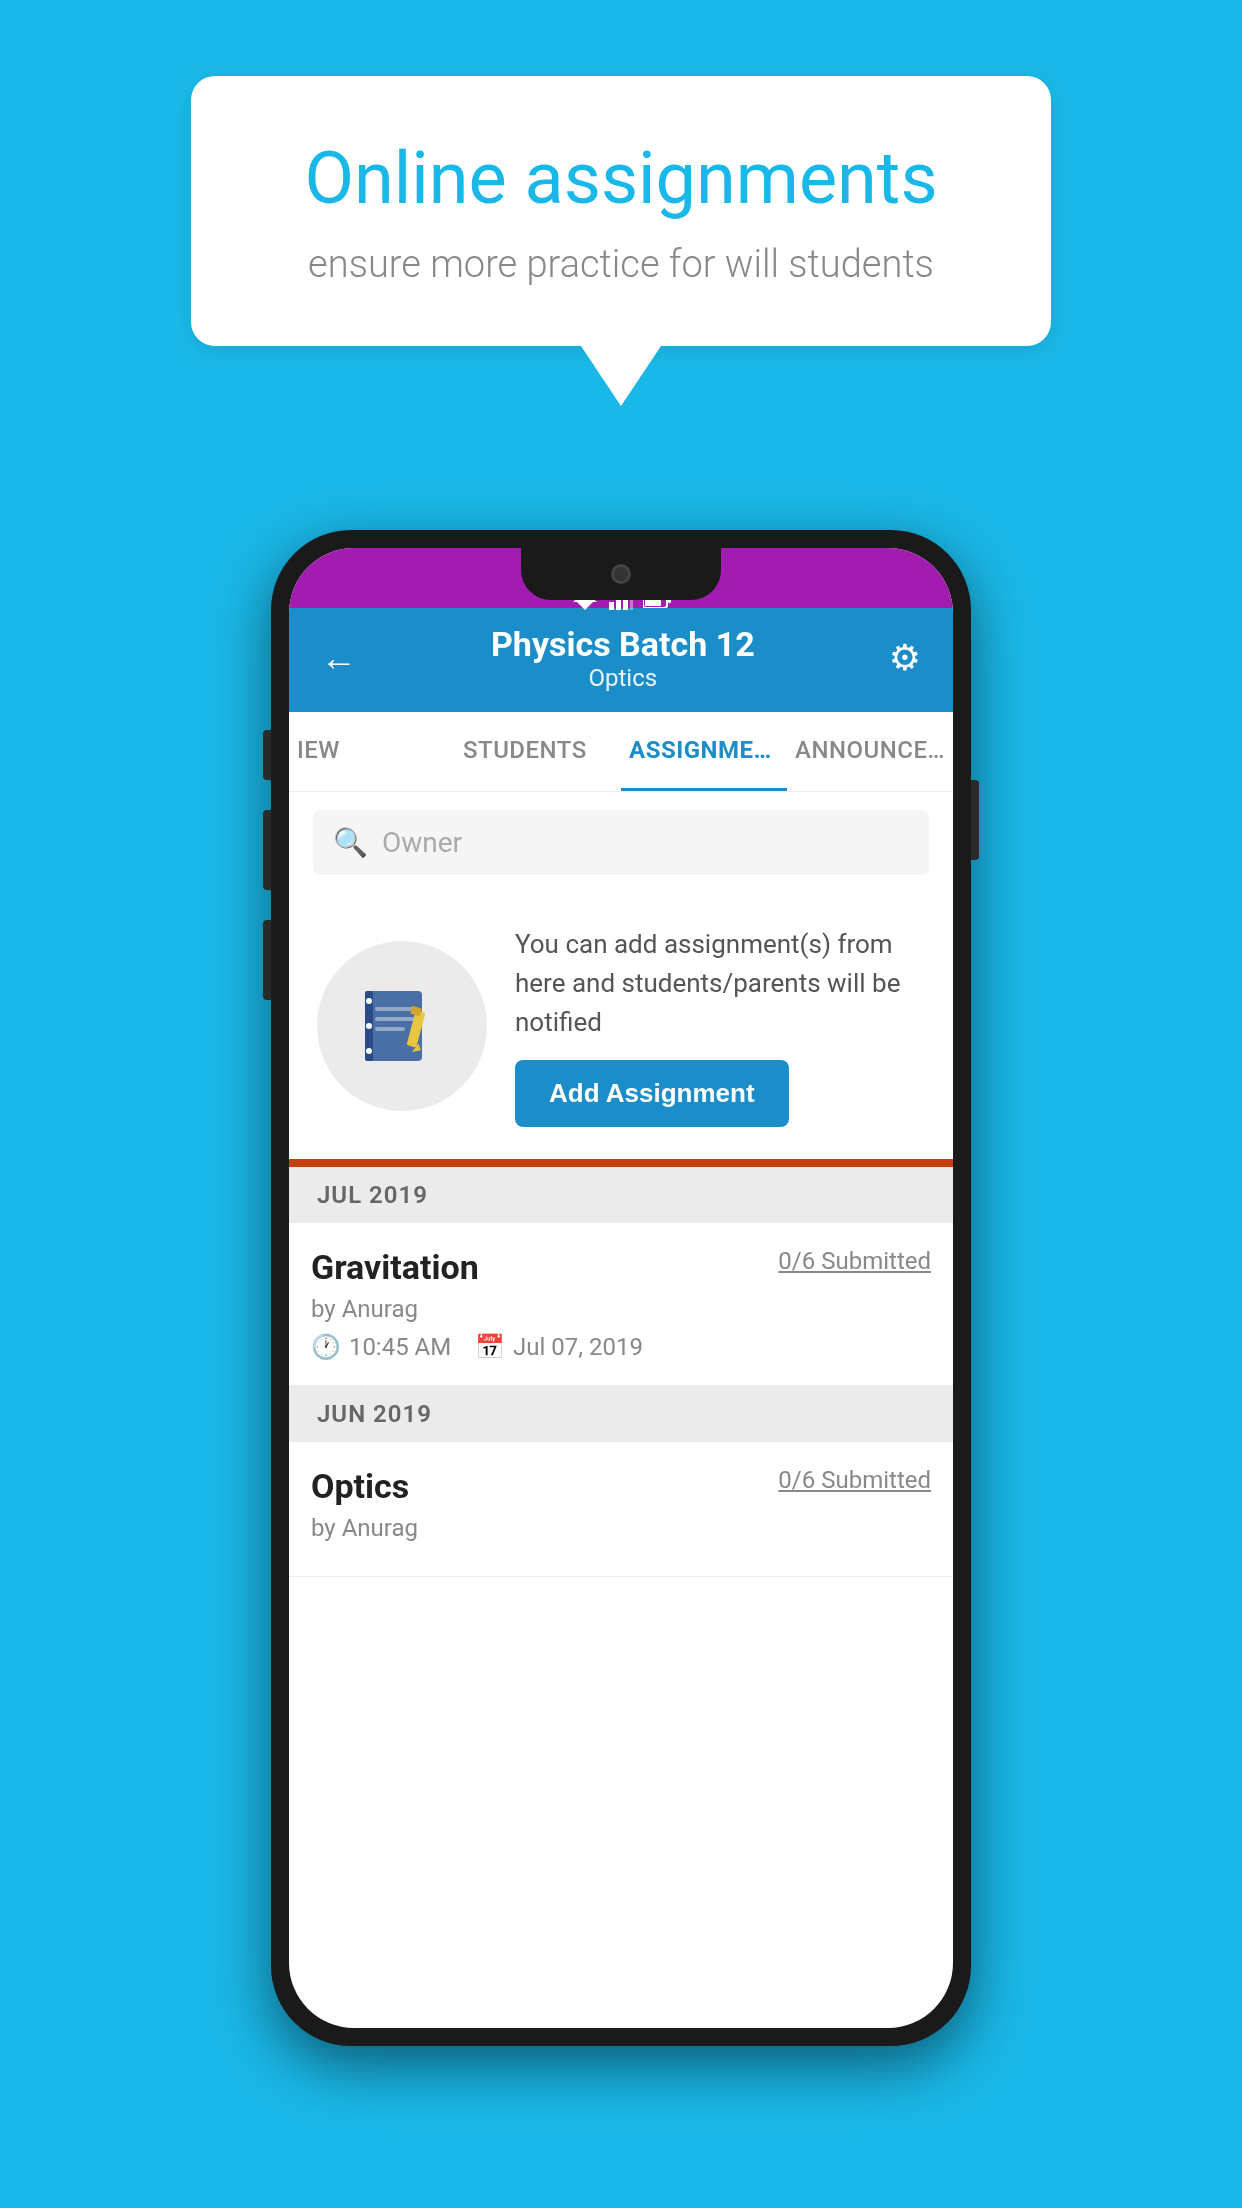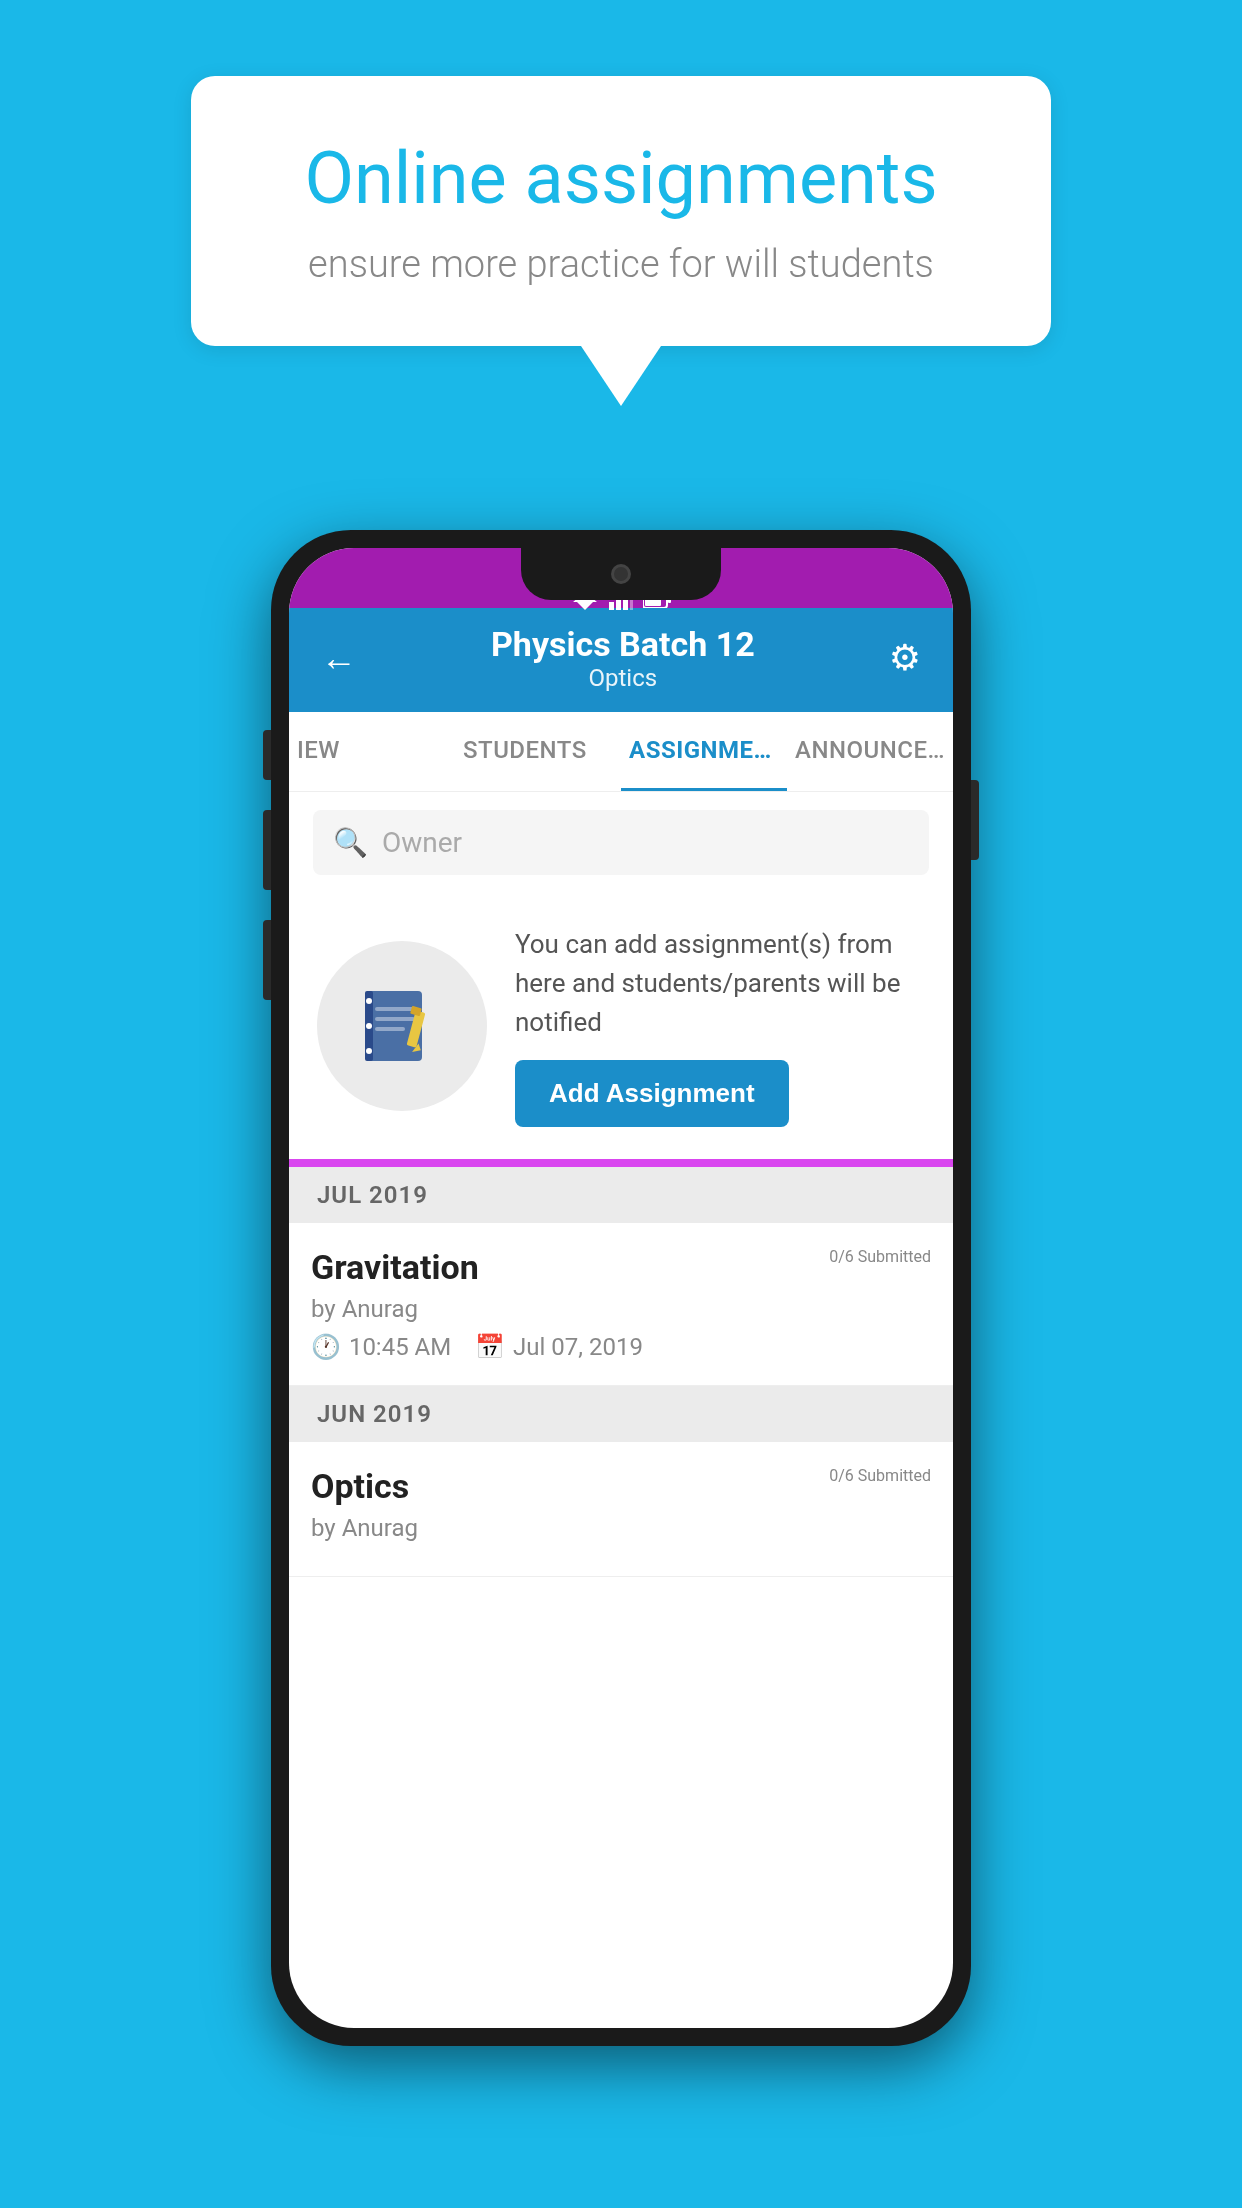--- a/index.html
+++ b/index.html
@@ -220,21 +220,21 @@
       color: #aaa;
     }
 
     
     .add-assignment-section {
       background: white;
       padding: 32px 28px;
       display: flex;
       align-items: center;
       gap: 28px;
-      border-bottom: 8px solid #d946ef;
+      border-bottom: 8px solid #c2410c;
     }
 
     .assignment-icon-circle {
       width: 170px;
       height: 170px;
       background: #ebebeb;
       border-radius: 50%;
       display: flex;
       align-items: center;
       justify-content: center;
@@ -293,22 +293,23 @@
       margin-bottom: 8px;
     }
 
     .assignment-name {
       font-size: 34px;
       font-weight: 700;
       color: #222;
     }
 
     .assignment-submitted {
-      font-size: 16px;
+      font-size: 24px;
       color: #888;
+      text-decoration: underline;
     }
 
     .assignment-by {
       font-size: 24px;
       color: #888;
       margin-bottom: 10px;
     }
 
     .assignment-meta {
       display: flex;

